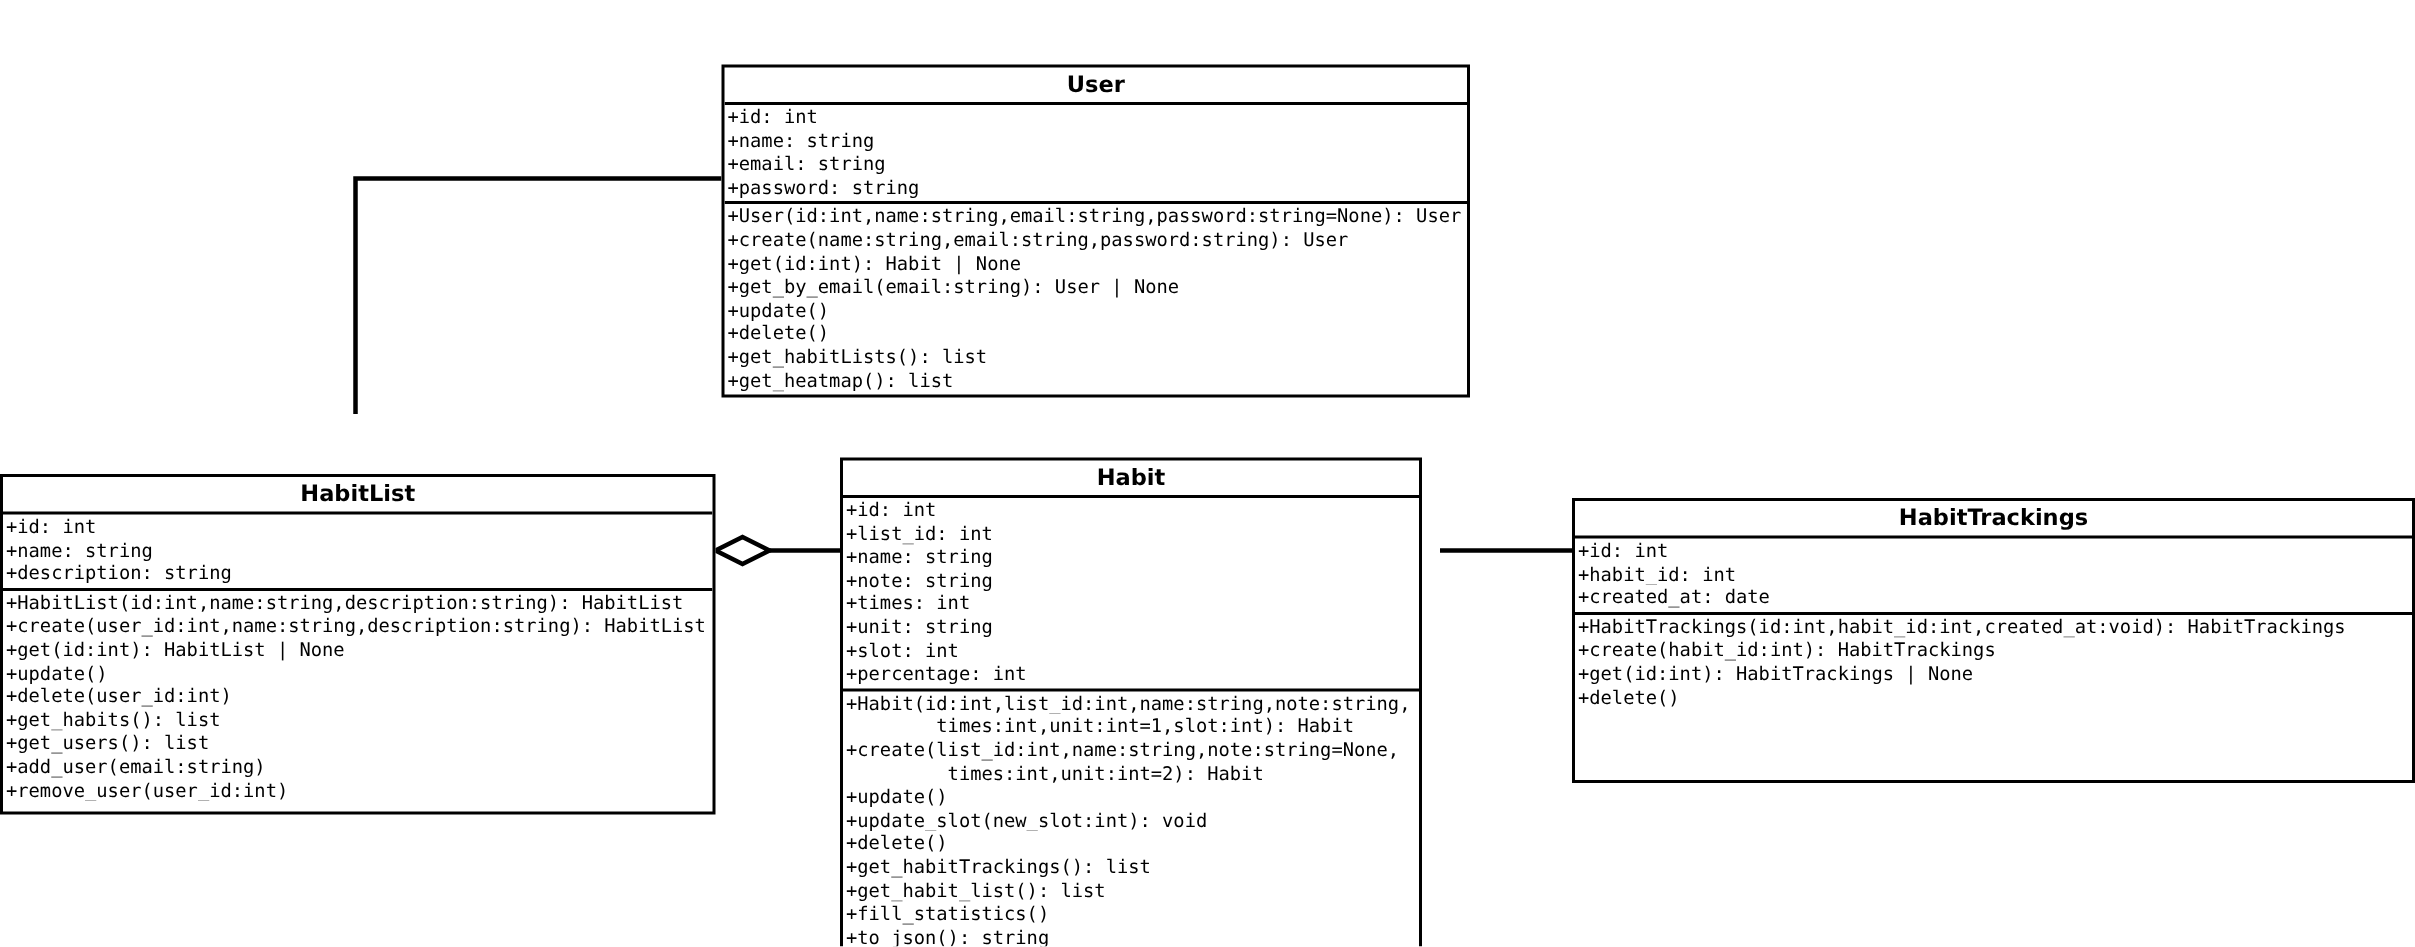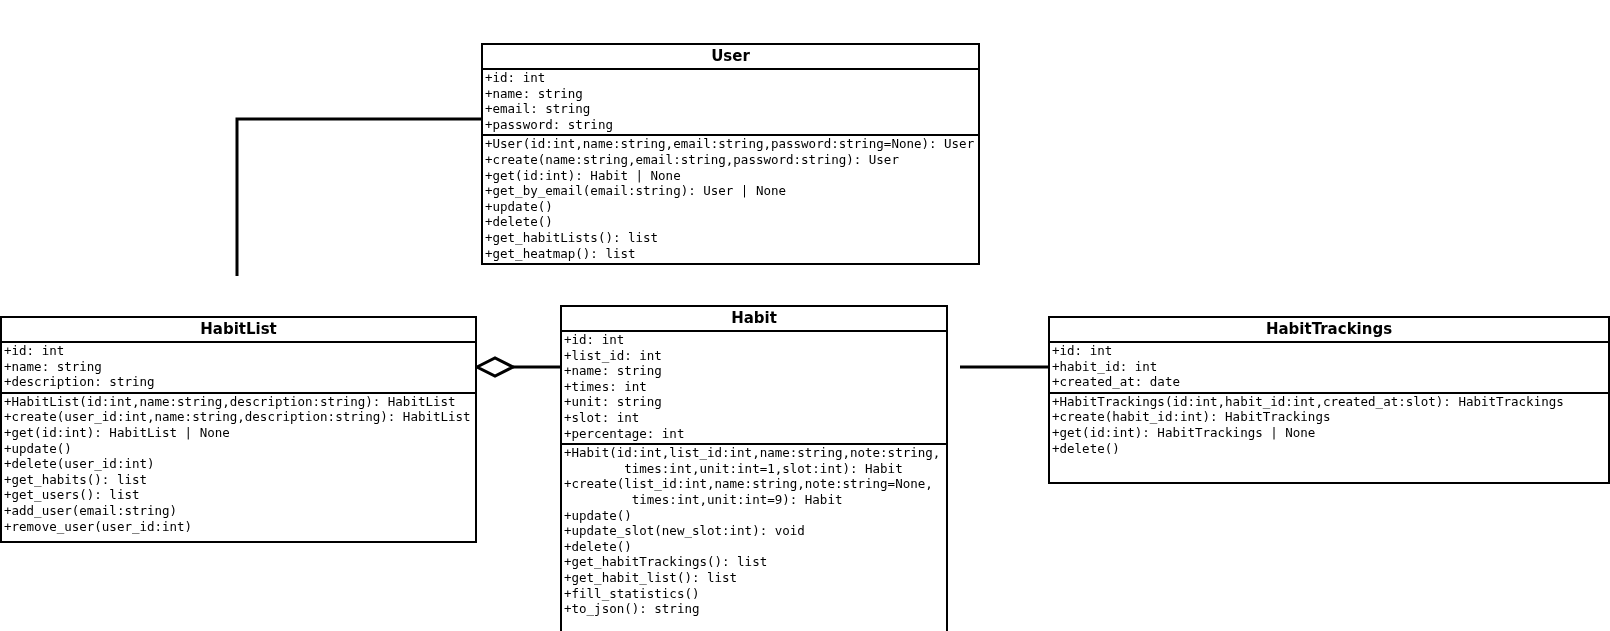--- a/index.html
+++ b/index.html
@@ -125,48 +125,49 @@
           <div class="uml-line">+add_user(email:string)</div>
           <div class="uml-line">+remove_user(user_id:int)</div>
         </div>
       </div>
       <div class="uml-class" style="left: 560px; top: 265px; width: 388px; height: 332px;">
         <div class="uml-title">Habit</div>
         <div class="uml-compartment">
           <div class="uml-line">+id: int</div>
           <div class="uml-line">+list_id: int</div>
           <div class="uml-line">+name: string</div>
+          <div class="uml-line">+note: string</div>
           <div class="uml-line">+times: int</div>
           <div class="uml-line">+unit: string</div>
           <div class="uml-line">+slot: int</div>
           <div class="uml-line">+percentage: int</div>
         </div>
         <div class="uml-compartment last">
           <div class="uml-line">+Habit(id:int,list_id:int,name:string,note:string,</div>
           <div class="uml-line">        times:int,unit:int=1,slot:int): Habit</div>
           <div class="uml-line">+create(list_id:int,name:string,note:string=None,</div>
-          <div class="uml-line">         times:int,unit:int=9): Habit</div>
+          <div class="uml-line">         times:int,unit:int=2): Habit</div>
           <div class="uml-line">+update()</div>
           <div class="uml-line">+update_slot(new_slot:int): void</div>
           <div class="uml-line">+delete()</div>
           <div class="uml-line">+get_habitTrackings(): list</div>
           <div class="uml-line">+get_habit_list(): list</div>
           <div class="uml-line">+fill_statistics()</div>
           <div class="uml-line">+to_json(): string</div>
         </div>
       </div>
-      <div class="uml-class" style="left: 1048px; top: 276px; width: 562px; height: 168px;">
+      <div class="uml-class" style="left: 1048px; top: 292px; width: 562px; height: 190px;">
         <div class="uml-title">HabitTrackings</div>
         <div class="uml-compartment">
           <div class="uml-line">+id: int</div>
           <div class="uml-line">+habit_id: int</div>
           <div class="uml-line">+created_at: date</div>
         </div>
         <div class="uml-compartment last">
-          <div class="uml-line">+HabitTrackings(id:int,habit_id:int,created_at:slot): HabitTrackings</div>
+          <div class="uml-line">+HabitTrackings(id:int,habit_id:int,created_at:void): HabitTrackings</div>
           <div class="uml-line">+create(habit_id:int): HabitTrackings</div>
           <div class="uml-line">+get(id:int): HabitTrackings | None</div>
           <div class="uml-line">+delete()</div>
         </div>
       </div>
     </div>
 
 </div>
 
 </body></html>

